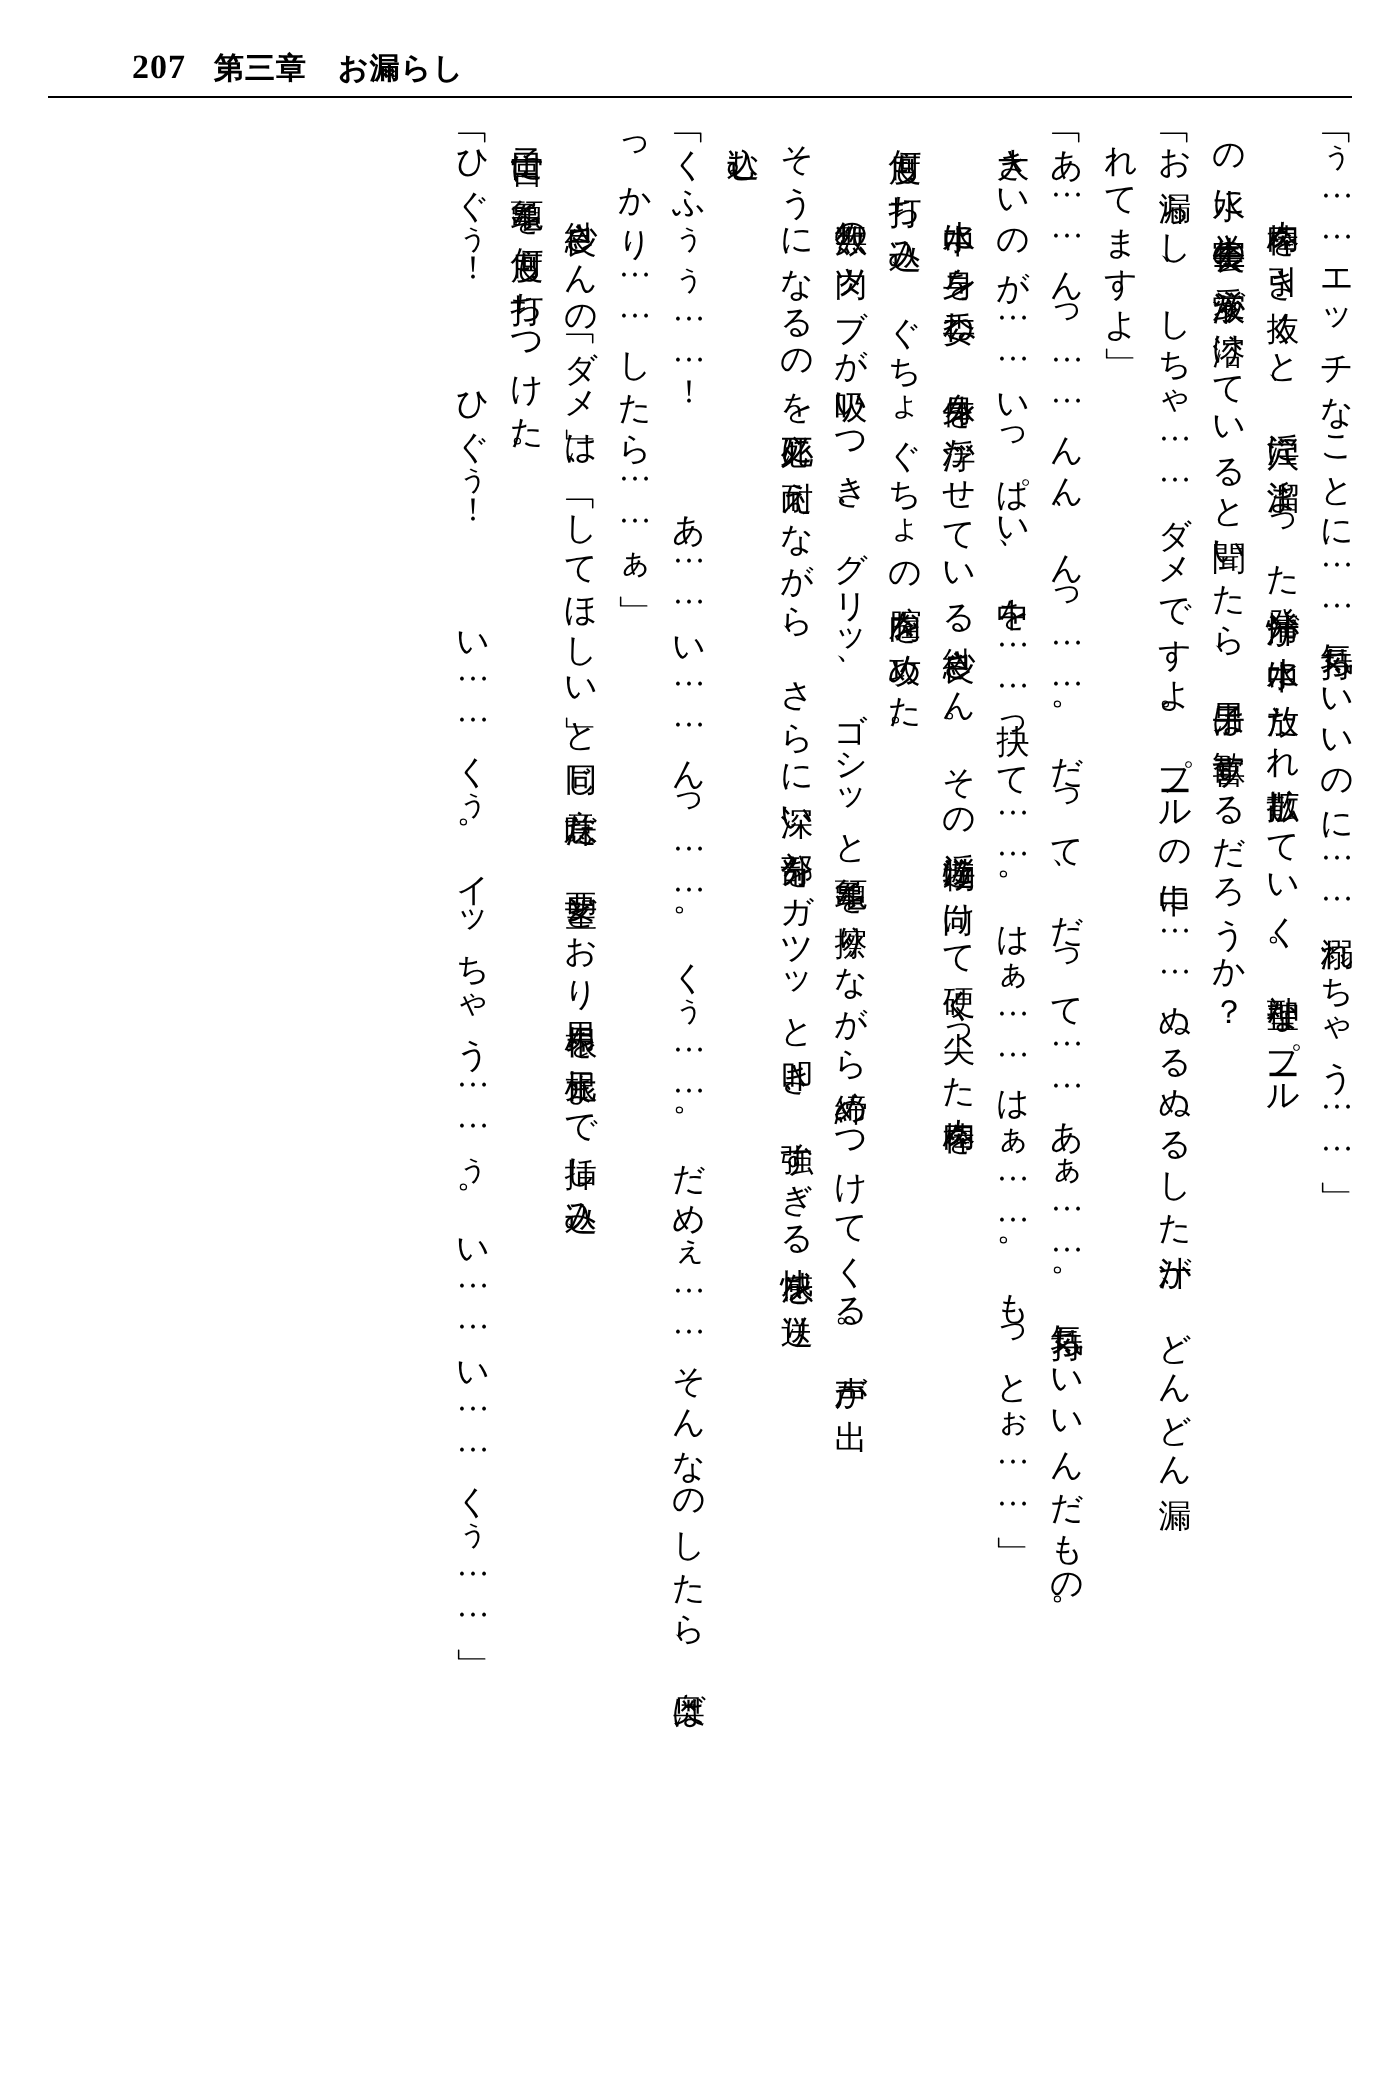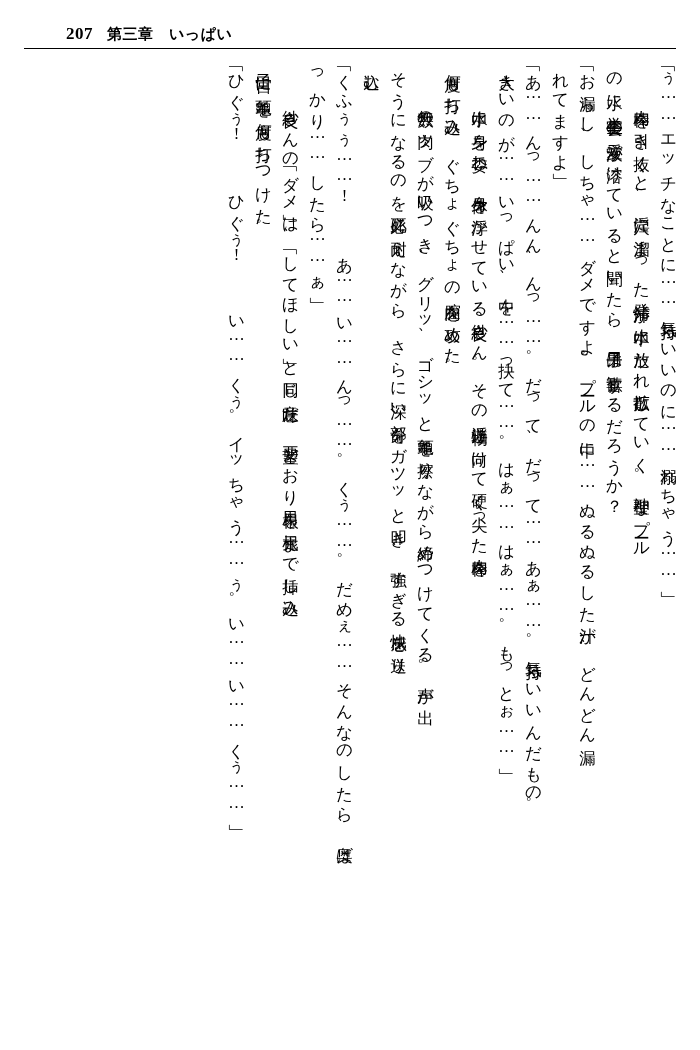--- a/index.html
+++ b/index.html
@@ -75,21 +75,21 @@
     padding-top: 20px;
   }
 </style>
 </head>
 <body>
 
 <div class="page">
 
   <div class="header">
     <span class="page-number">207</span>
-    <span class="chapter-title">第三章　いっぱい</span>
+    <span class="chapter-title">第三章　お漏らし</span>
   </div>
   <hr class="rule">
 
   <div class="body-area">
     <div class="vline">「ぅ……エッチなことに……気持ちいいのに……溺れちゃう……」</div>
     <div class="vline indent1">　肉棒を引き抜くと、淫穴に溜まった発情汁が水中に放たれ拡散していく。神聖なプール</div>
     <div class="vline">の水に学生会長の愛液が溶けていると聞いたら、男子は歓喜するだろうか？</div>
     <div class="vline">「お漏らし、しちゃ……ダメですよ。プールの中に……ぬるぬるした汁が、どんどん漏</div>
     <div class="vline">れてますよ」</div>
     <div class="vline">「あ……んっ……んん、んっ……。だって、だって……あぁ……。気持ちいいんだもの。</div>

